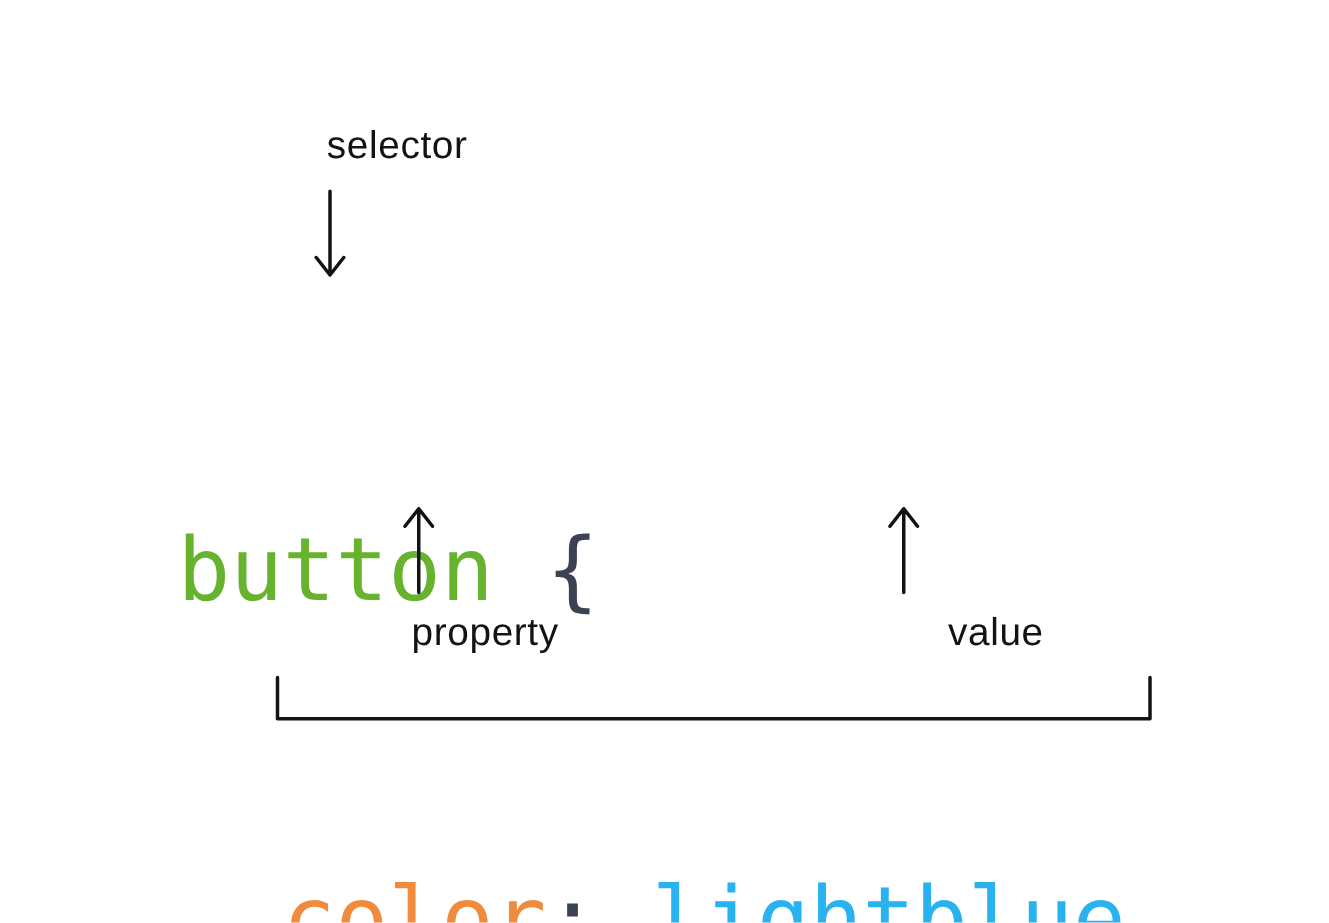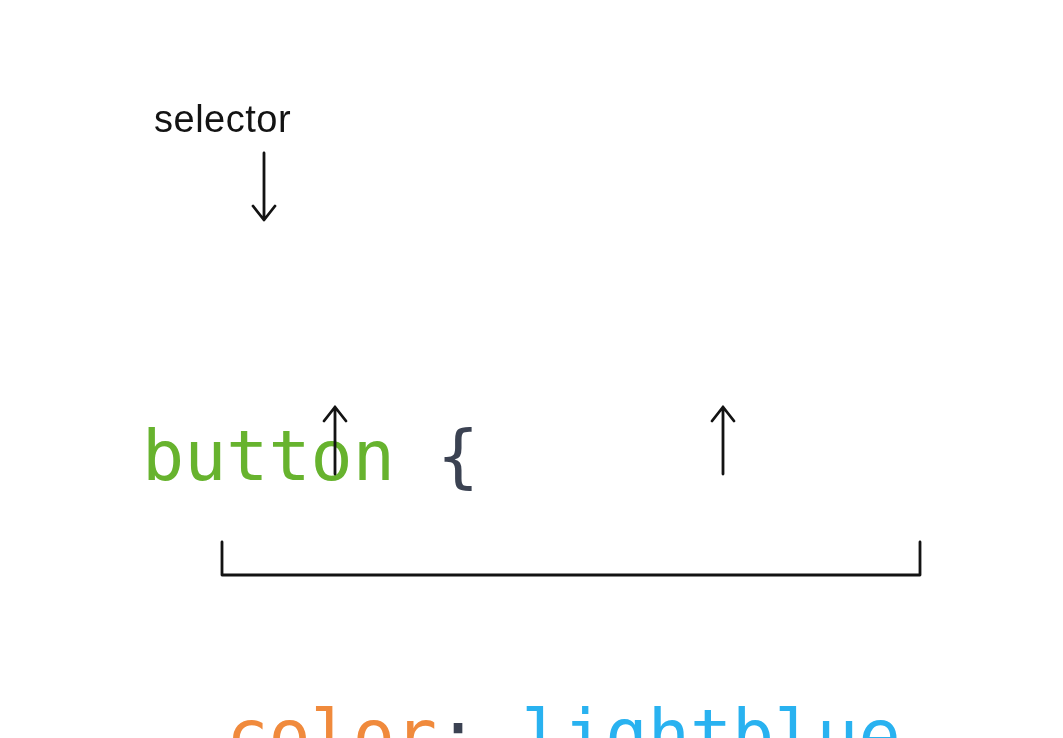--- a/index.html
+++ b/index.html
@@ -15,24 +15,24 @@
   body{
     background:var(--background);
     font-family:"Liberation Sans", sans-serif;
     position:relative;
     overflow:hidden;
   }
   .stage{position:absolute;inset:0;width:1063px;height:738px;}
 
   .annotation{
     position:absolute;
-    font-size:38px;
+    font-size:31px;
     letter-spacing:.5px;
     color:var(--annotation_black);
-    text-align:left;
+    text-align:right;
     white-space:nowrap;
   }
   .code{
     position:absolute;
     left:142px;
     top:224px;
     font-family:"DejaVu Sans Mono", monospace;
     font-size:70px;
     line-height:93px;
     white-space:pre;
@@ -70,26 +70,28 @@
     <div><span class="tok-selector">button</span><span> </span><span class="tok-punct">{</span></div>
     <div><span>  </span><span class="tok-property">color</span><span class="tok-punct">:</span><span> </span><span class="tok-value">lightblue</span></div>
     
   </div>
 
   <div class="arrow" style="left:320px;top:404px;">
     <svg width="30" height="72" viewBox="0 0 30 72">
       <path d="M15 70 V3 M4 17 L15 3 L26 17"></path>
     </svg>
   </div>
+  <div class="annotation" style="left:227px;top:488px;width:220px;">property</div>
 
   <div class="arrow" style="left:708px;top:404px;">
     <svg width="30" height="72" viewBox="0 0 30 72">
       <path d="M15 70 V3 M4 17 L15 3 L26 17"></path>
     </svg>
   </div>
+  <div class="annotation" style="left:615px;top:488px;width:220px;">value</div>
 
   <div class="bracket">
     <svg width="704" height="38" viewBox="0 0 704 38">
       <path d="M3 2 V35 H701 V2"></path>
     </svg>
   </div>
 
 </div>
 
 </body></html>

